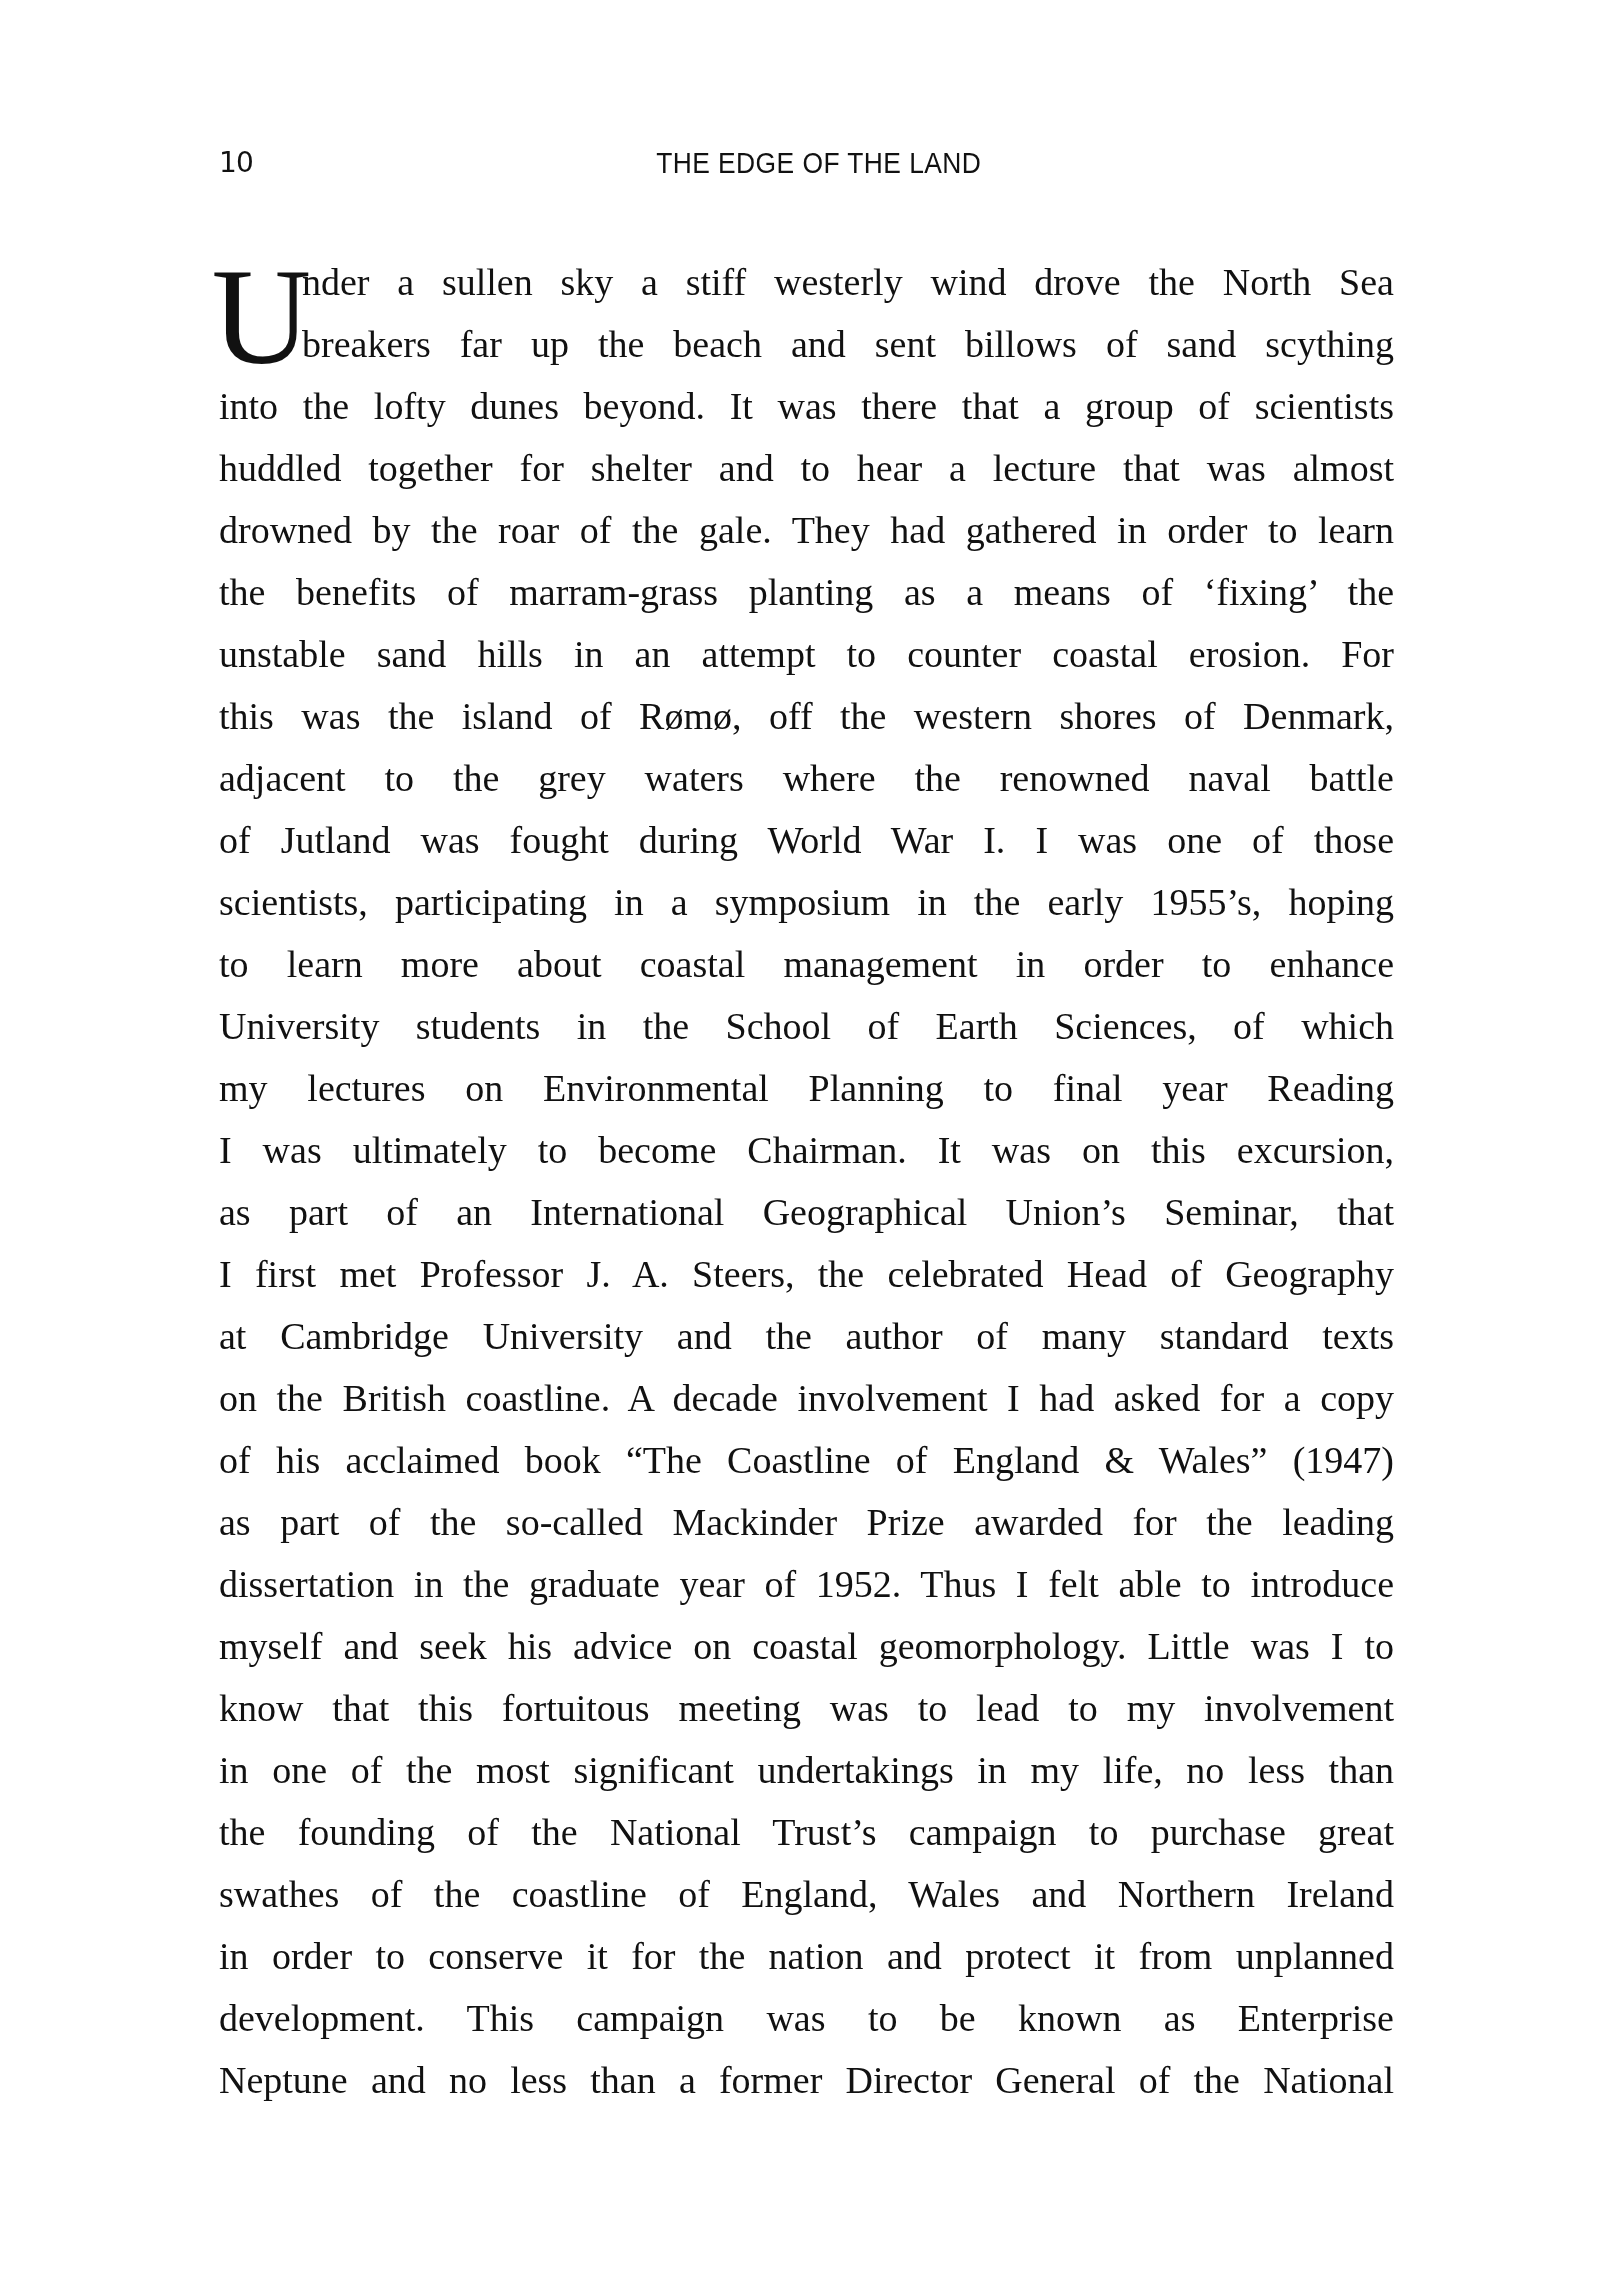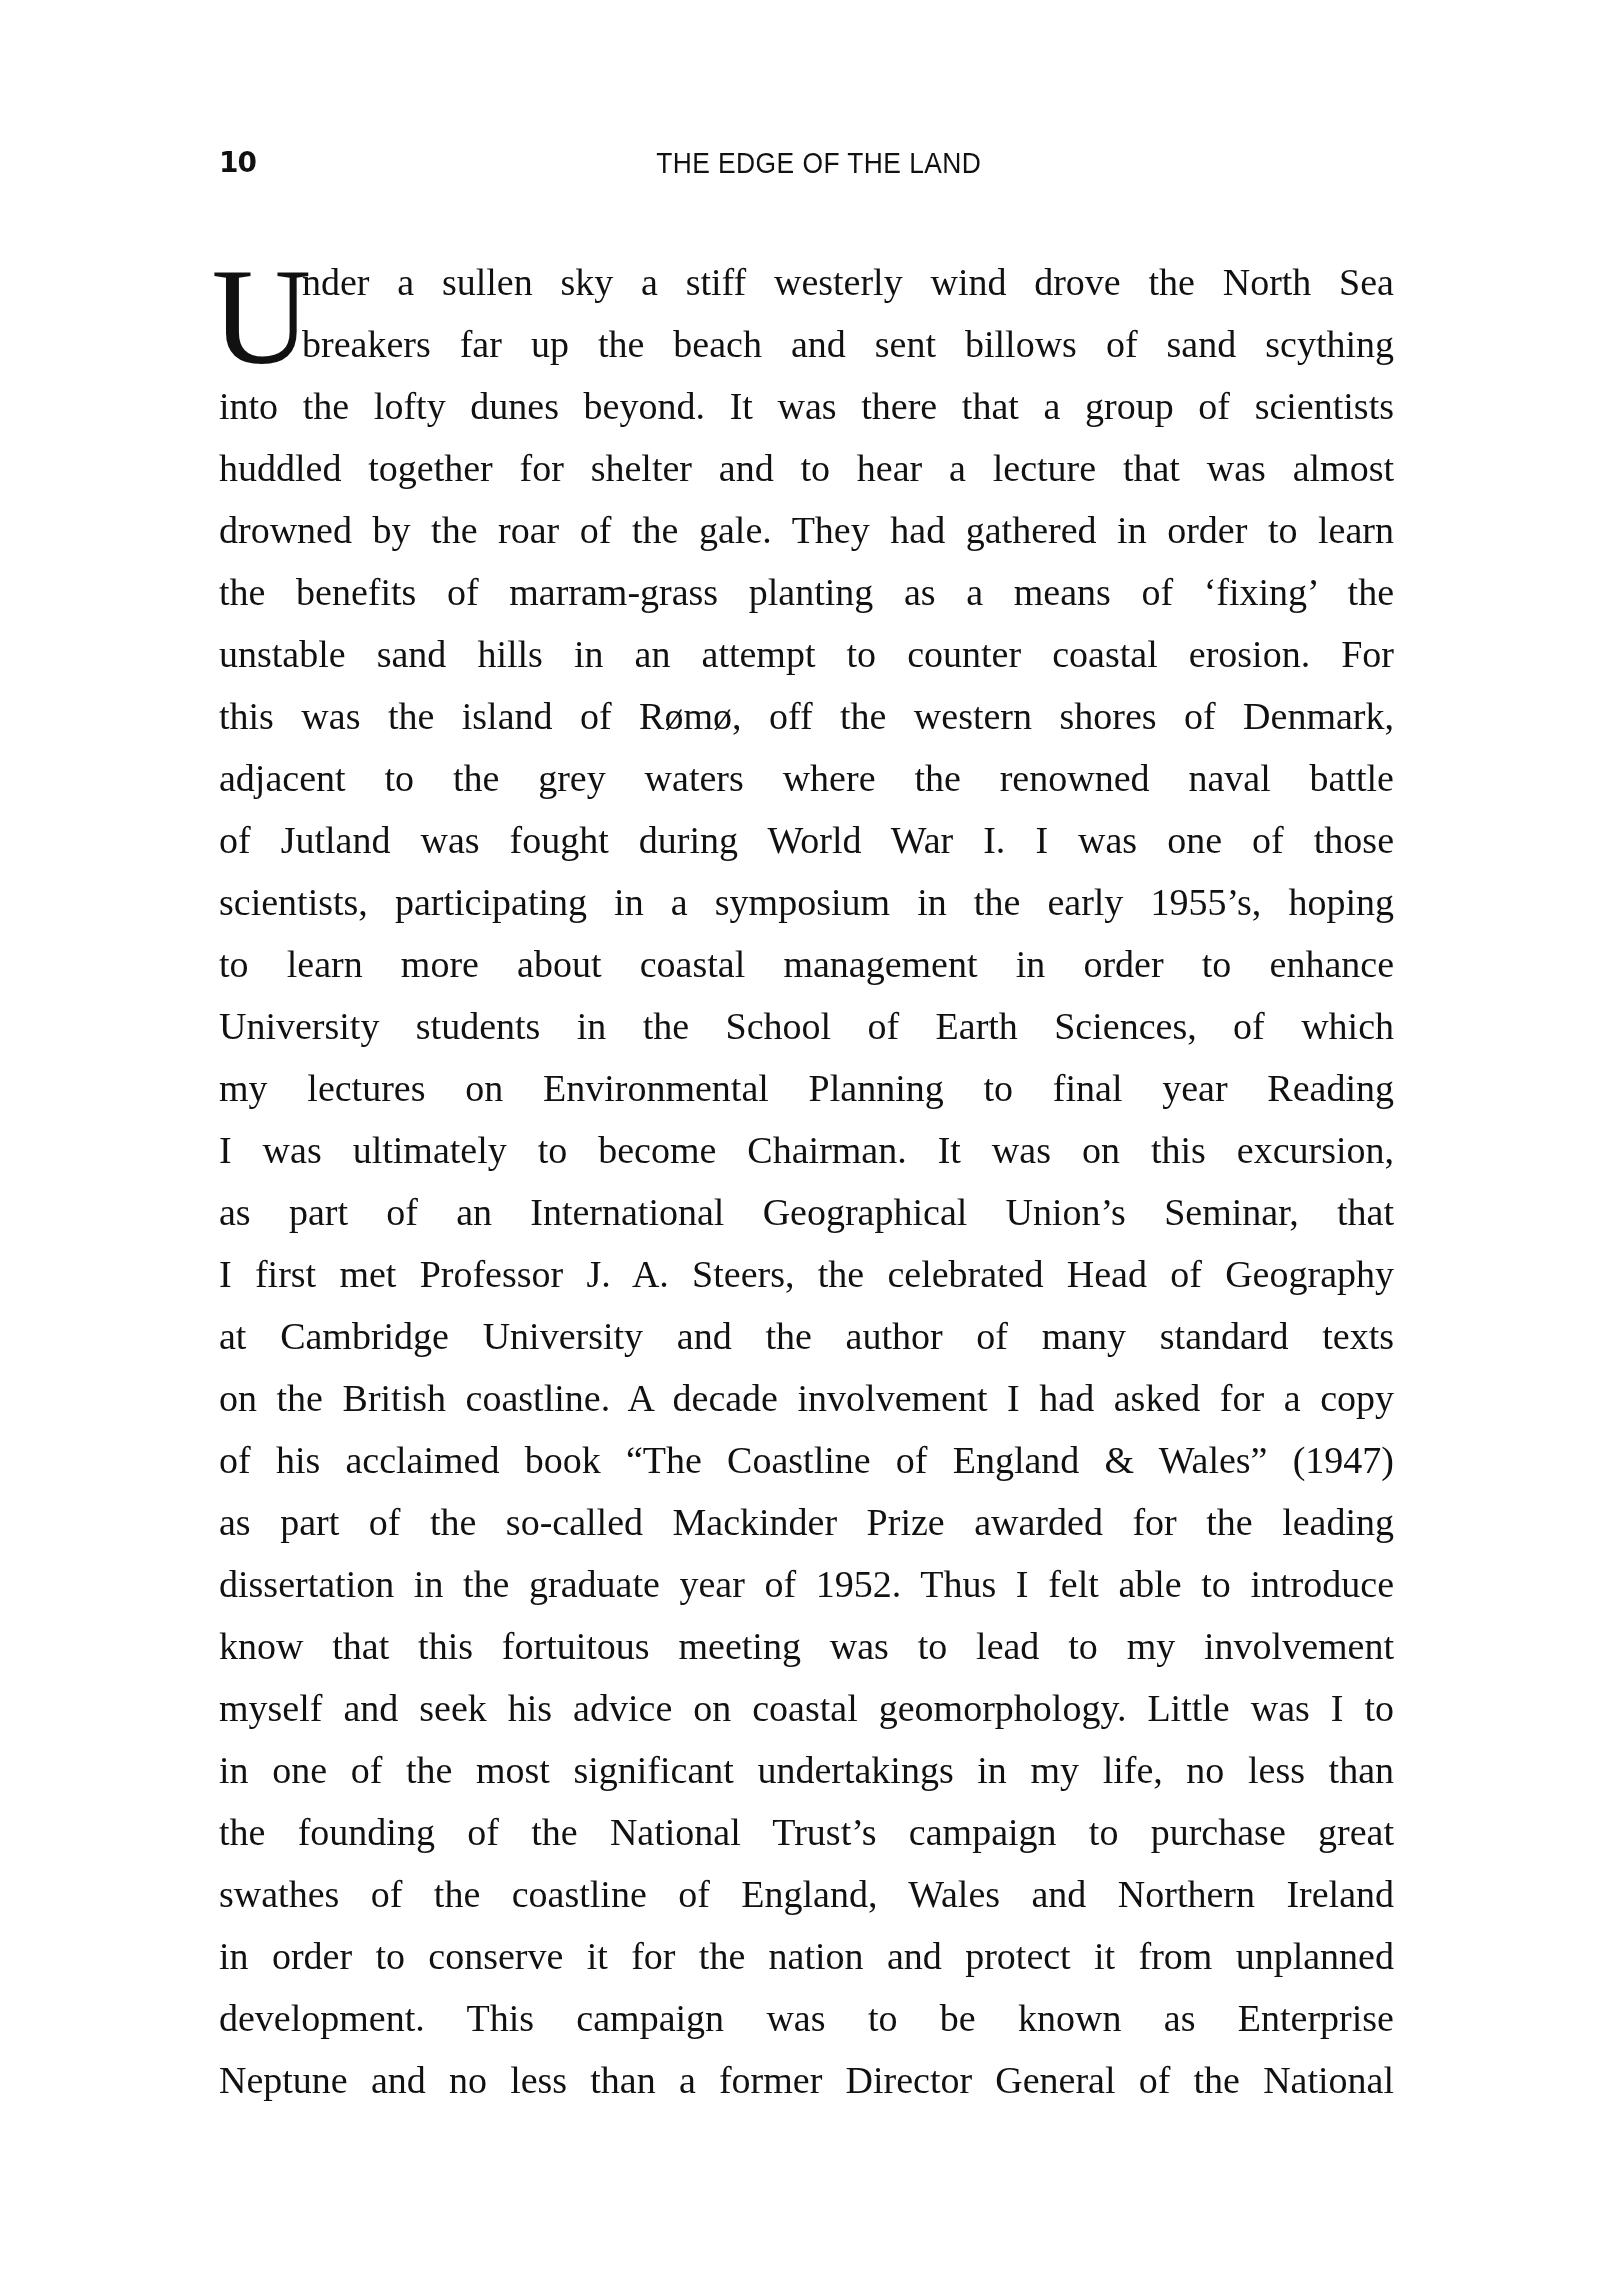--- a/index.html
+++ b/index.html
@@ -1,19 +1,19 @@
 <!DOCTYPE html>
 <html style="font-size:14.8px"><head>
 <meta charset="utf-8">
 <style>
   html, body { margin: 0; padding: 0; background: #ffffff; }
   body { width: 1613px; height: 2289px; position: relative; overflow: hidden; }
   .page { position: absolute; left: 0; top: 0; width: 1613px; height: 2289px; background: #fff; color: #111; }
   .running-head { position: absolute; top: 146px; left: 0; width: 1613px; height: 37px; }
-  .folio { position: absolute; left: 219px; top: 0; font-family: "DejaVu Sans", sans-serif; font-weight: bold; font-size: 28px; letter-spacing: -0.9px; color: #111; }
+  .folio { position: absolute; left: 219px; top: 0; font-family: "DejaVu Sans", sans-serif; font-weight: normal; font-size: 28px; letter-spacing: -0.9px; color: #111; }
   .running-title { position: absolute; left: 0; width: 1613px; top: 0; text-align: center; font-family: "Liberation Sans", sans-serif; font-size: 30px; letter-spacing: 0.5px; color: #111; transform: scaleX(0.88); transform-origin: 806px 0; padding-left: 28px; box-sizing: border-box; }
   .body-text { position: absolute; left: 219px; top: 251px; width: 1175px; font-family: "Liberation Serif", serif; font-size: 38px; color: #111; }
   .line { display: block; height: 62px; line-height: 62px; text-align: justify; text-align-last: justify; white-space: nowrap; overflow: visible; }
   .line .txt { display: block; text-align: justify; text-align-last: justify; white-space: normal; }
   .indent { padding-left: 83px; }
   .dropcap { position: absolute; left: -7.4px; top: 14.8px; font-family: "Liberation Serif", serif; font-size: 138px; line-height: 102px; color: #111; }
 </style>
 </head>
 <body>
 
@@ -86,24 +86,24 @@
         <div class="line">
           <span class="txt">of his acclaimed book “The Coastline of England &amp; Wales” (1947)</span>
         </div>
         <div class="line">
           <span class="txt">as part of the so-called Mackinder Prize awarded for the leading</span>
         </div>
         <div class="line">
           <span class="txt">dissertation in the graduate year of 1952. Thus I felt able to introduce</span>
         </div>
         <div class="line">
-          <span class="txt">know that this fortuitous meeting was to lead to my involvement</span>
+          <span class="txt">myself and seek his advice on coastal geomorphology. Little was I to</span>
         </div>
         <div class="line">
-          <span class="txt">myself and seek his advice on coastal geomorphology. Little was I to</span>
+          <span class="txt">know that this fortuitous meeting was to lead to my involvement</span>
         </div>
         <div class="line">
           <span class="txt">in one of the most significant undertakings in my life, no less than</span>
         </div>
         <div class="line">
           <span class="txt">the founding of the National Trust’s campaign to purchase great</span>
         </div>
         <div class="line">
           <span class="txt">swathes of the coastline of England, Wales and Northern Ireland</span>
         </div>

